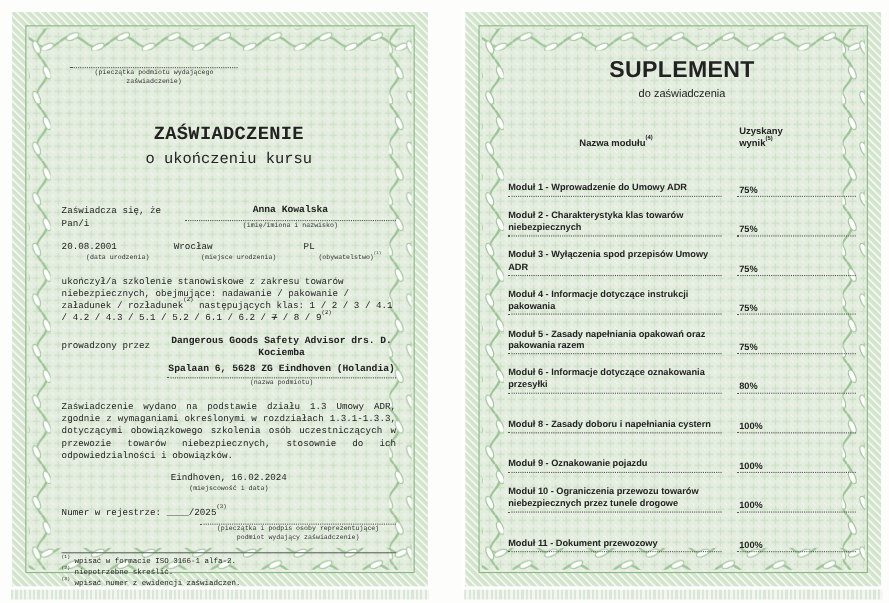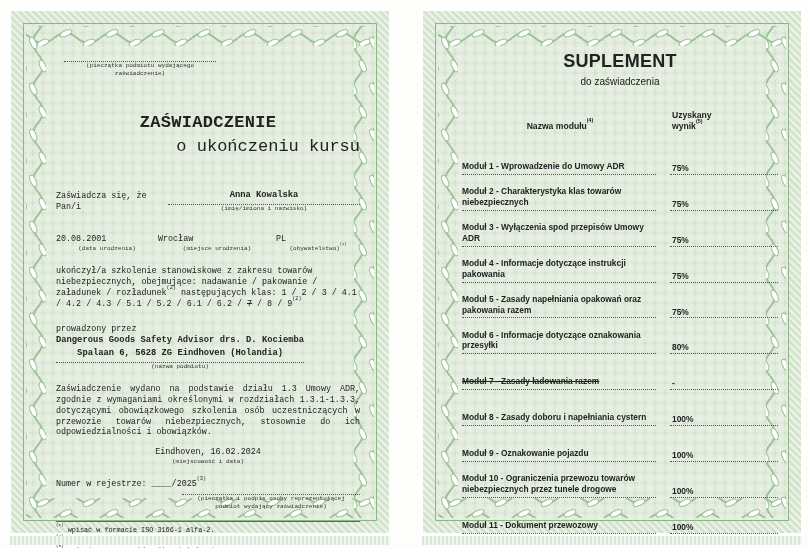--- a/index.html
+++ b/index.html
@@ -23,45 +23,45 @@
 
   sup{font-size:0.62em;position:relative;top:-0.45em;line-height:0;}
   .dl{border-bottom:1px dotted #555;height:1px;}
   .micro{font-size:6px;color:#333;text-align:center;line-height:1.35;}
   .struck{text-decoration:line-through;}
 
   
   .stamp-top{width:152px;margin-left:8px;}
   .doc-title{margin-top:34px;text-align:center;}
   .doc-title .t1{font-size:17px;font-weight:bold;letter-spacing:.3px;}
-  .doc-title .t2{font-size:17px;margin-top:2px;text-align:right;}
+  .doc-title .t2{font-size:14px;margin-top:2px;}
   .statement{display:flex;margin-top:32px;align-items:flex-start;}
   .statement .lbl{width:112px;padding-top:1px;}
   .statement .fill{flex:1;}
   .fill .val{text-align:center;font-weight:bold;font-size:8.8px;padding-bottom:2px;}
   .fill .under{border-bottom:1px dotted #555;}
-  .birth-row{display:flex;justify-content:space-between;margin-top:21px;}
+  .birth-row{display:flex;justify-content:space-between;margin-top:10px;}
   .birth-row .col1{width:102px;}
   .birth-row .col2{width:118px;}
   .birth-row .col3{width:84px;}
   .para{margin-top:13px;}
   .just{text-align:justify;}
-  .provider{display:flex;margin-top:10px;align-items:flex-start;flex-direction:column;}
+  .provider{display:flex;margin-top:10px;align-items:flex-start;}
   .provider .lbl{width:96px;padding-top:4px;}
   .provider .fill{flex:1;}
   .place-date{width:160px;margin:9px auto 0;text-align:center;}
   .registry{margin-top:13px;}
   .stamp-bottom{width:178px;margin-left:auto;margin-top:3px;}
   .fn-divider{border-top:1px solid #666;margin-top:9px;}
   .footnotes{margin-top:3px;font-size:6.8px;line-height:1.5;}
   .footnotes .fn{padding-left:9px;text-indent:-9px;}
 
   
   .supp-title{text-align:center;}
-  .supp-title .t1{font-size:18px;font-weight:bold;letter-spacing:.3px;}
+  .supp-title .t1{font-size:21px;font-weight:bold;letter-spacing:.3px;}
   .supp-title .t2{font-size:10px;margin-top:2px;}
   .thead{display:flex;margin-top:22px;align-items:flex-end;}
   .thead .h-name{flex:1;margin-right:14px;text-align:center;font-weight:bold;font-size:8.6px;}
   .thead .h-val{width:106px;text-align:left;font-weight:bold;font-size:8.6px;line-height:1.25;}
   .tbody{margin-top:7px;}
   .trow{display:flex;align-items:flex-end;font-weight:bold;}
   .tname{flex:1;margin-right:14px;border-bottom:1px dotted #555;padding:3px 0 2px;}
   .tval{width:106px;border-bottom:1px dotted #555;display:flex;align-items:center;padding-left:2px;margin-top:24px;}
   .supp-fn-divider{border-top:1px solid #666;margin-top:131px;}
   .supp-footnotes{margin-top:3px;font-size:6.8px;line-height:1.5;}
@@ -222,24 +222,20 @@
         </div>
         <div class="trow">
           <div class="tname">Moduł 5 - Zasady napełniania opakowań oraz pakowania razem</div>
           <div class="tval">75%</div>
         </div>
         <div class="trow">
           <div class="tname">Moduł 6 - Informacje dotyczące oznakowania przesyłki</div>
           <div class="tval">80%</div>
         </div>
         <div class="trow">
-          <div class="tname struck">Moduł 7 - Zasady ładowania razem</div>
-          <div class="tval">-</div>
-        </div>
-        <div class="trow">
           <div class="tname">Moduł 8 - Zasady doboru i napełniania cystern</div>
           <div class="tval">100%</div>
         </div>
         <div class="trow">
           <div class="tname">Moduł 9 - Oznakowanie pojazdu</div>
           <div class="tval">100%</div>
         </div>
         <div class="trow">
           <div class="tname">Moduł 10 - Ograniczenia przewozu towarów niebezpiecznych przez tunele drogowe</div>
           <div class="tval">100%</div>

